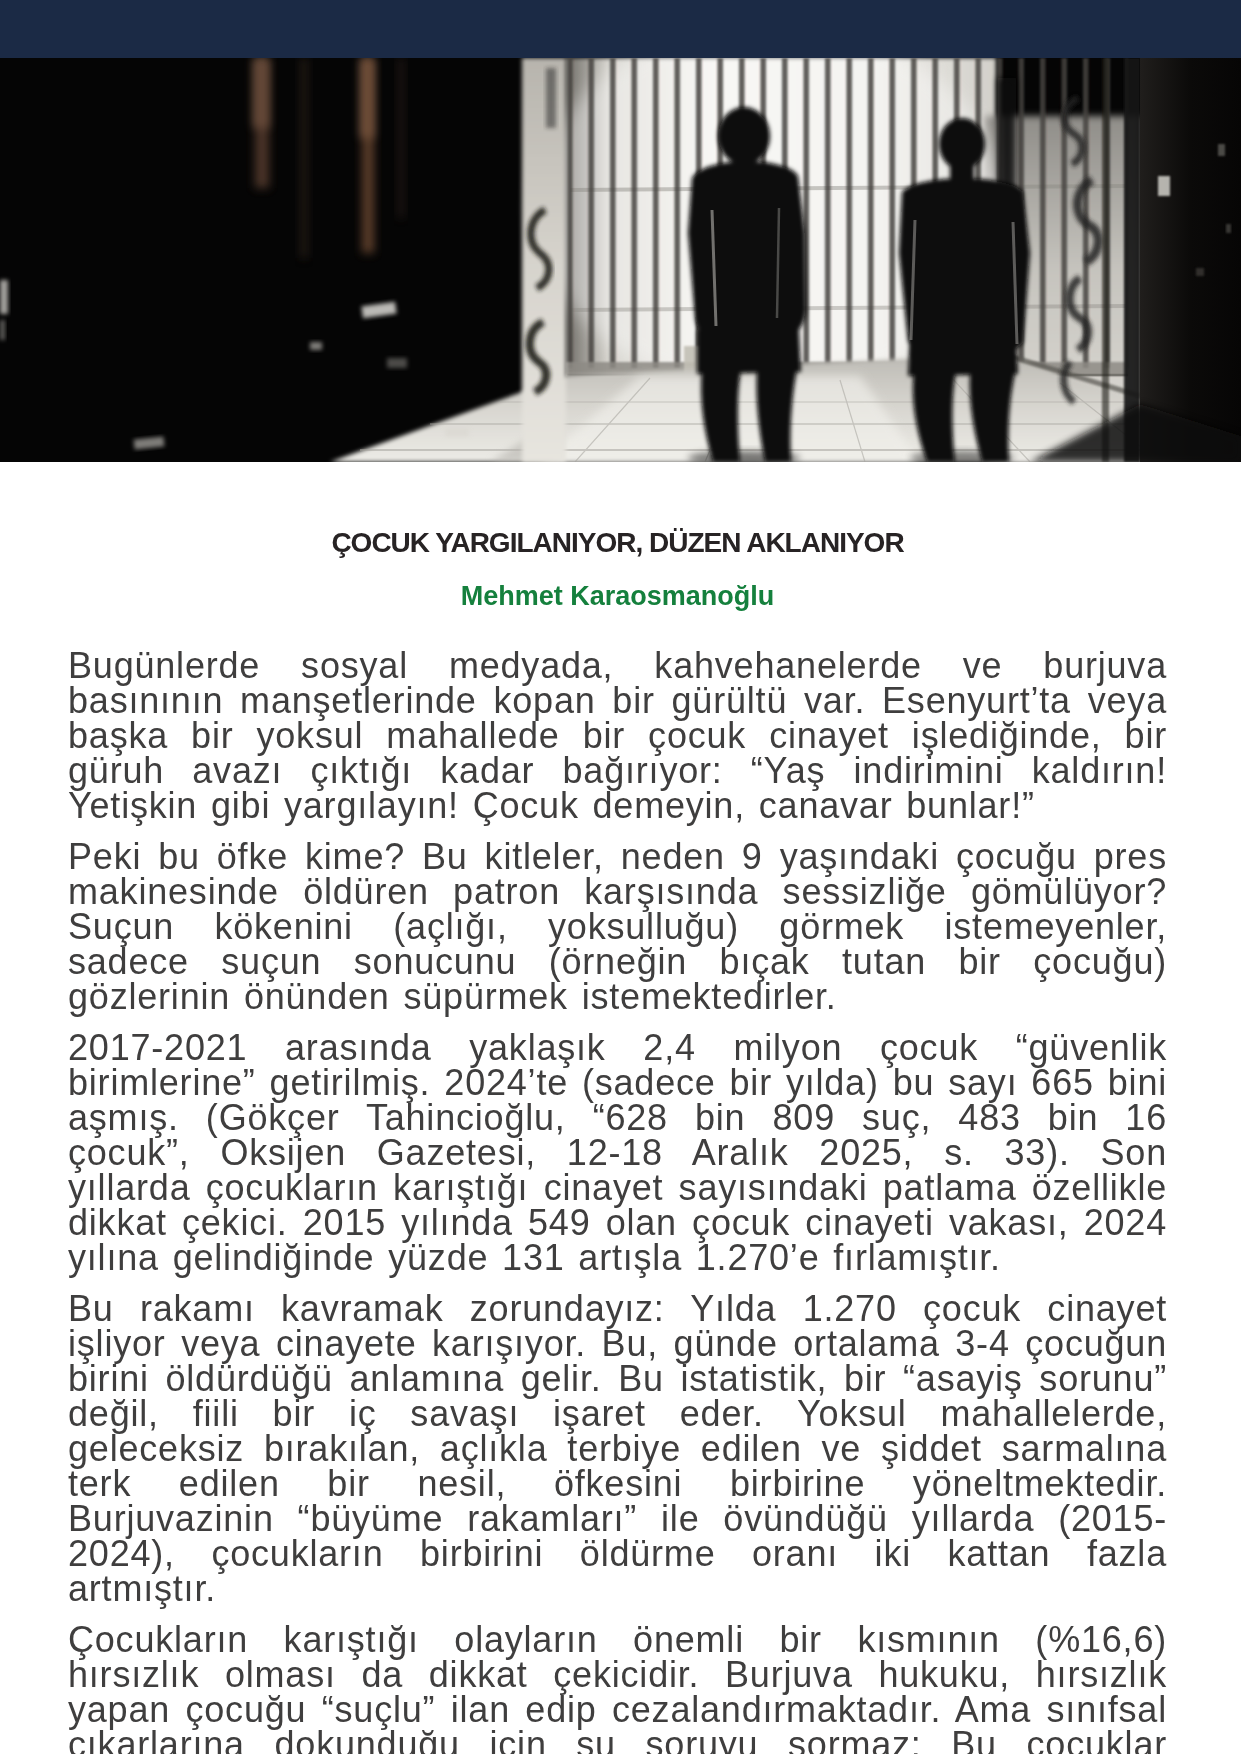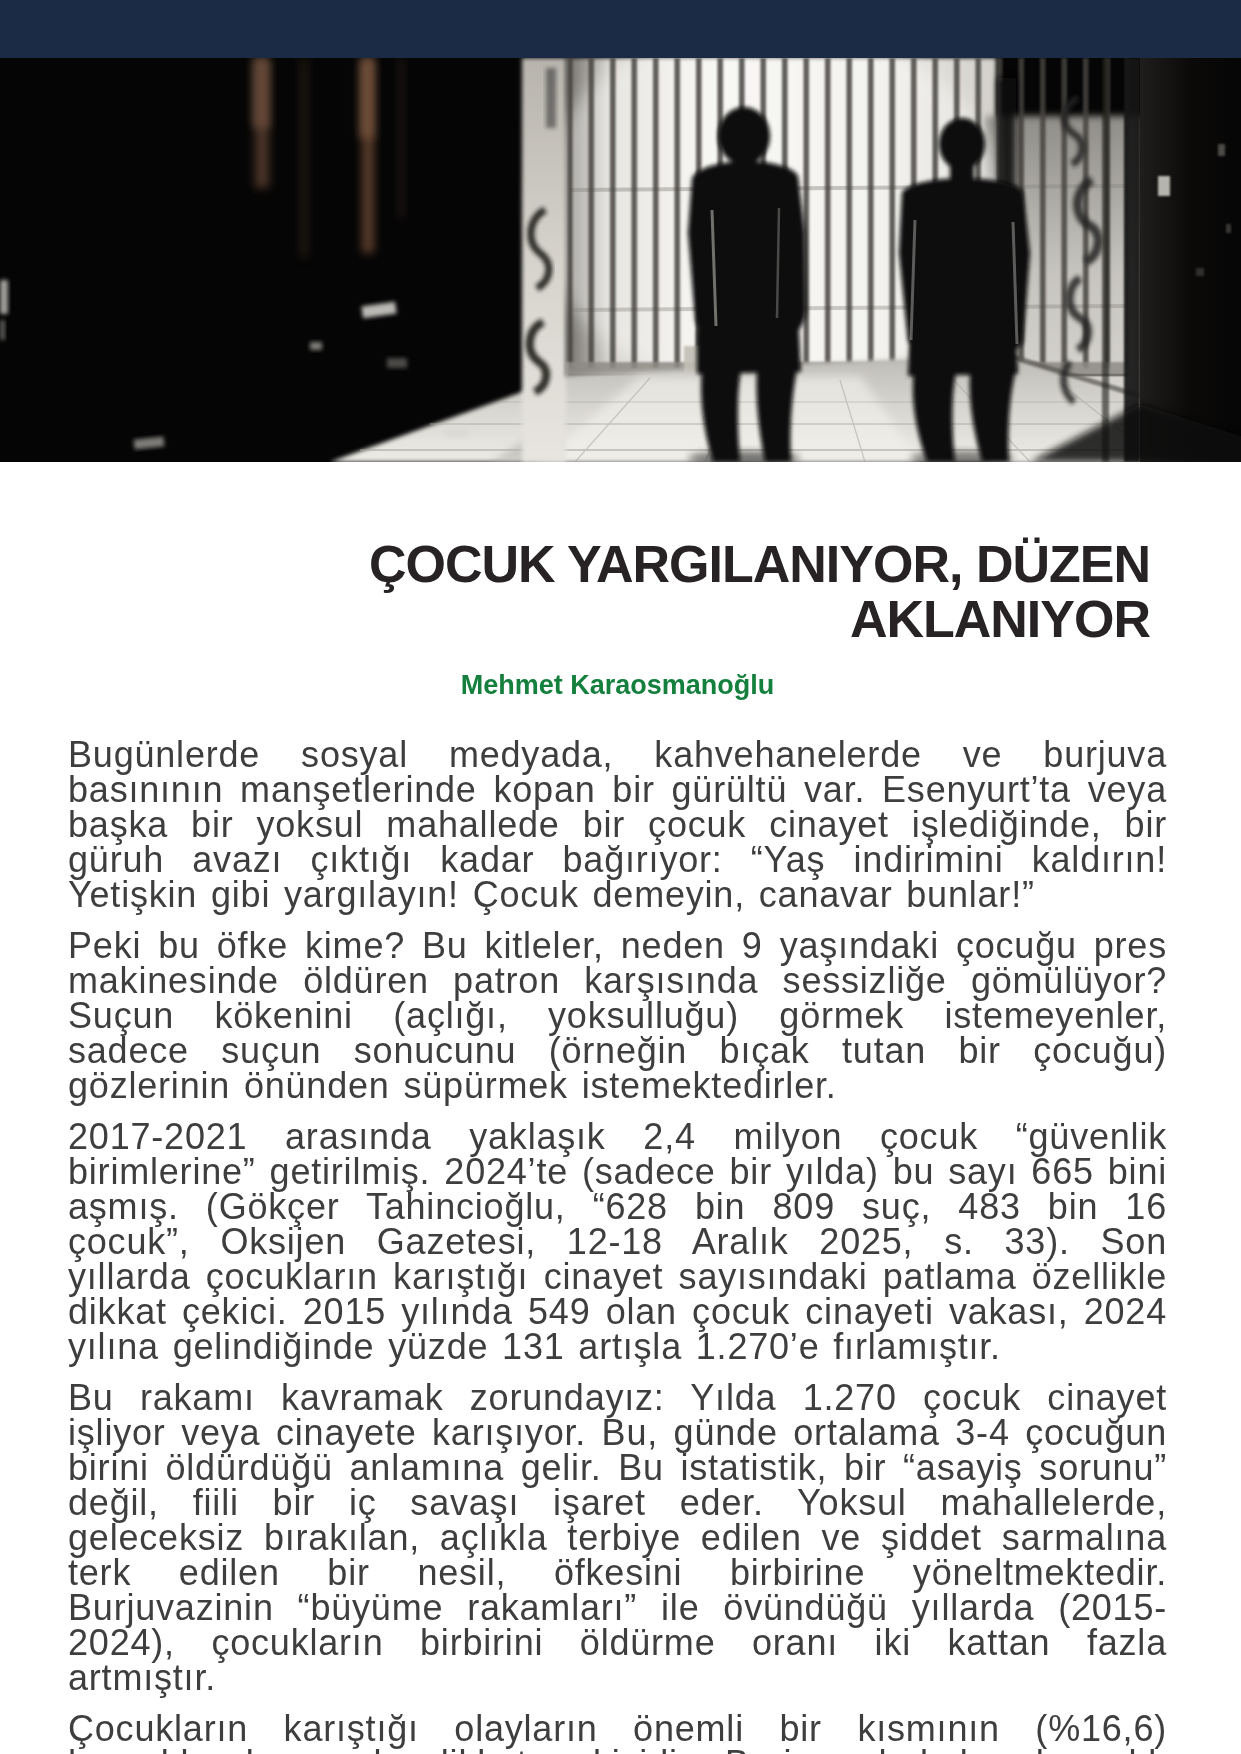--- a/index.html
+++ b/index.html
@@ -16,22 +16,22 @@
     background:var(--color-page_bg);
     font-family:"Liberation Sans","DejaVu Sans",sans-serif;
     display:flex;flex-direction:column;
     overflow:hidden;
   }
   .top-bar{height:58px;width:100%;background:var(--color-top_bar);flex:0 0 auto;}
   .hero{height:404px;width:100%;flex:0 0 auto;overflow:hidden;background:#050505;}
   .hero svg{display:block;width:1241px;height:404px;}
   .content{flex:0 0 auto;padding:58px 74px 0 68px;}
   .article-title{
-    margin:17px;text-align:right;
-    font-size:52px;font-weight:700;letter-spacing:-1px;line-height:1.05;
+    margin:8px;text-align:center;
+    font-size:28px;font-weight:700;letter-spacing:-1px;line-height:1.05;
     color:var(--color-title_text);
   }
   .article-author{
     margin:24px 0 0;text-align:center;
     font-size:27px;font-weight:700;line-height:1.15;
     color:#15803d;
   }
   .paragraphs{margin-top:36px;}
   .paragraphs p{
     margin:0 0 16px;

